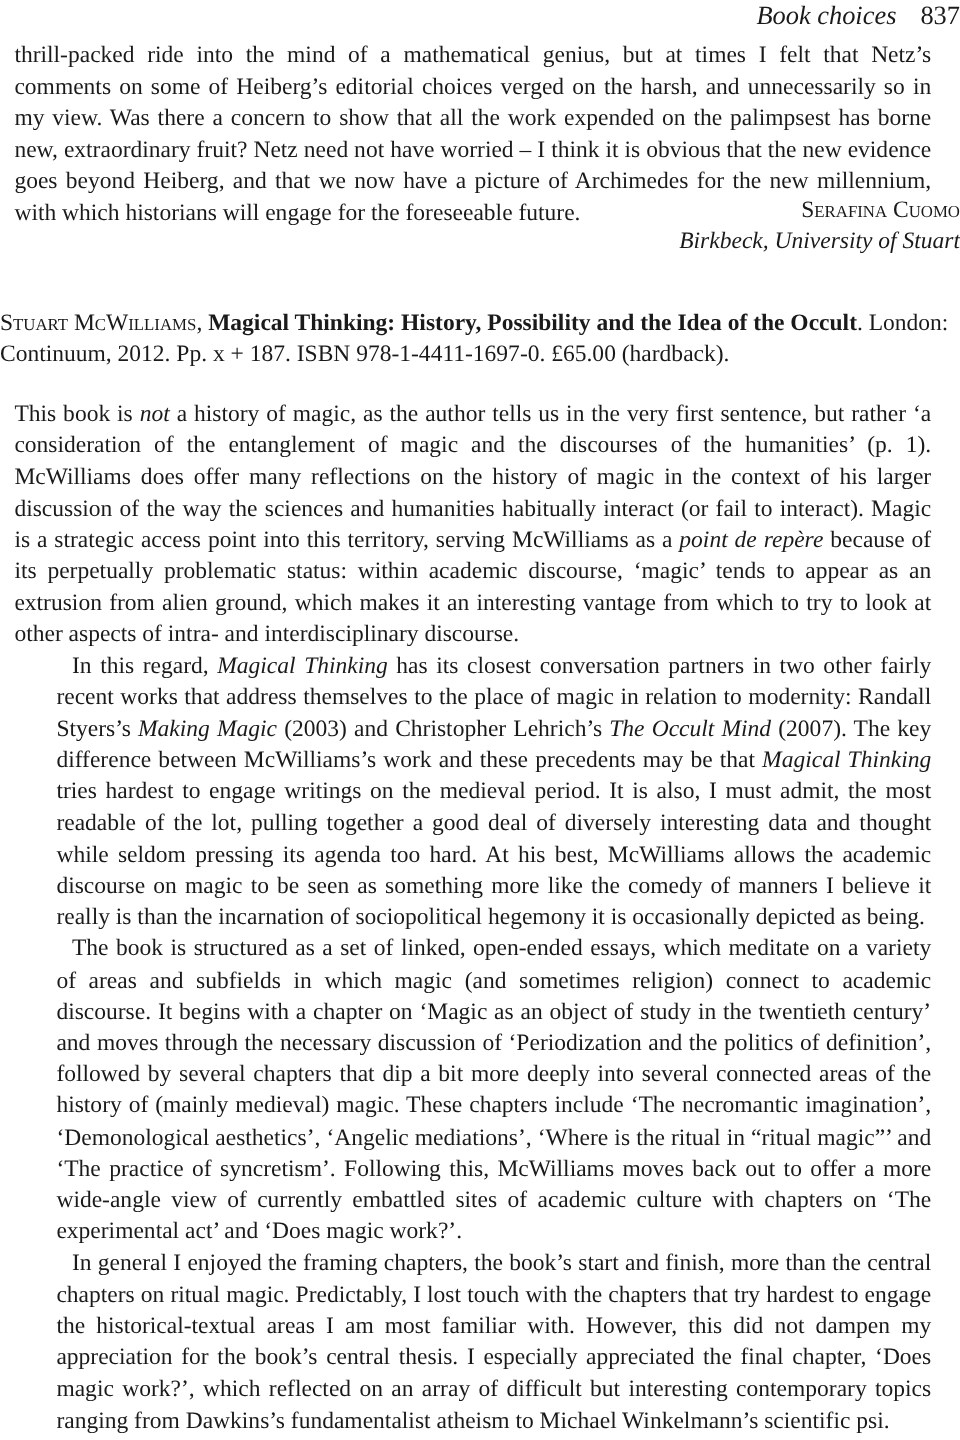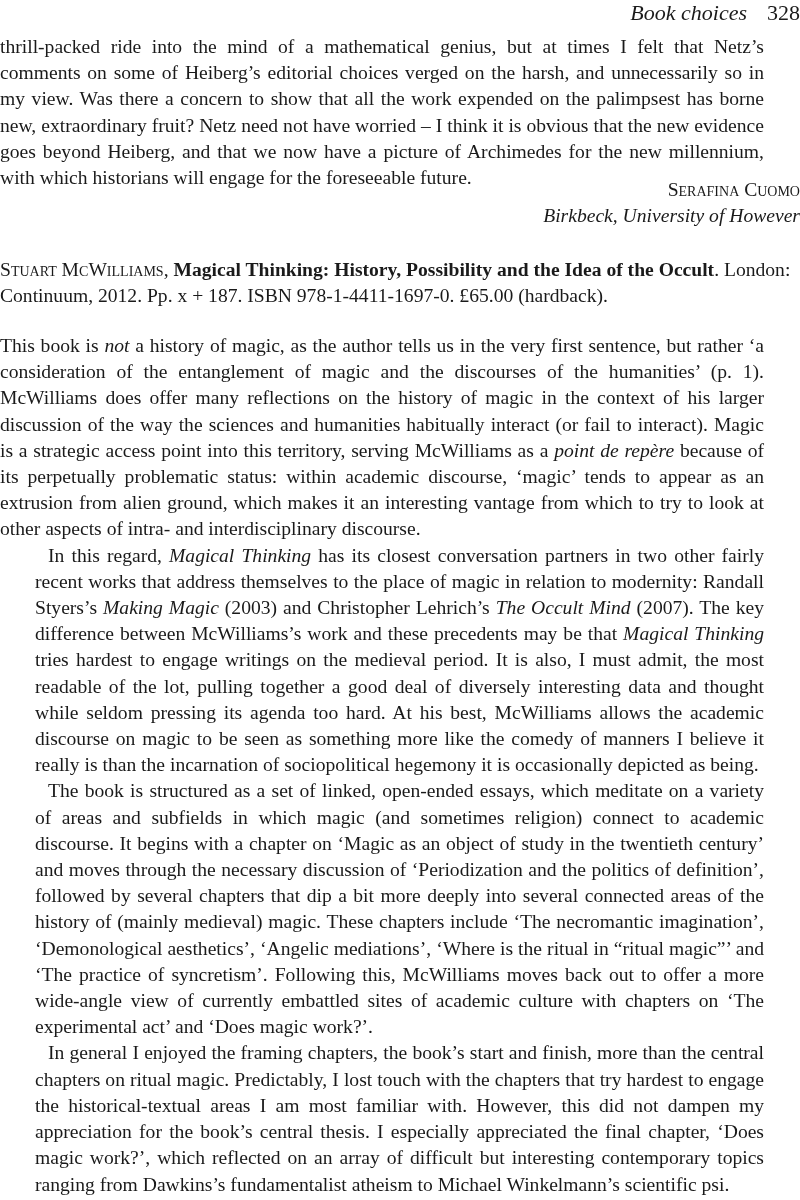--- a/index.html
+++ b/index.html
@@ -8,21 +8,21 @@
     font-family: "Liberation Serif", "DejaVu Serif", serif;
     color: #1a1a1a;
   }
   .page { position: relative; width: 800px; height: 1200px; }
   .running-head {
     position: absolute; top: 0px; right: 0px;
     font-size: 22px; line-height: 26px;
   }
   .running-head .section { font-style: italic; margin-right: 20px; }
   .body-text {
-    position: absolute; left: 0; width: 764px;
+    position: absolute; left: 12px; width: 764px;
     font-size: 19.6px; line-height: 26.2px;
     text-align: justify; text-align-last: left;
   }
   .body-text p { margin: 0; }
   .body-text p.indent { text-indent: 13px; padding-left: 35px; }
   .sig {
     position: absolute; right: 0; text-align: right;
     font-size: 19.6px; line-height: 26.2px;
   }
   .sc { font-variant: small-caps; }
@@ -32,30 +32,30 @@
     position: absolute; left: 0; width: 800px;
     font-size: 19.6px; line-height: 26.2px;
   }
 </style>
 </head>
 <body>
 
 <div class="page">
 
   <div class="running-head">
-    <span class="section">Book choices</span><span>328</span>
+    <span class="section">Book choices</span><span>837</span>
   </div>
 
   <div class="body-text" style="top:34px;">
     <p>thrill-packed ride into the mind of a mathematical genius, but at times I felt that Netz’s comments on some of Heiberg’s editorial choices verged on the harsh, and unnecessarily so in my view. Was there a concern to show that all the work expended on the palimpsest has borne new, extraordinary fruit? Netz need not have worried – I think it is obvious that the new evidence goes beyond Heiberg, and that we now have a picture of Archimedes for the new millennium, with which historians will engage for the foreseeable future.</p>
   </div>
 
-  <div class="sig" style="top:177px;">
+  <div class="sig" style="top:163px;">
     <div class="sc">Serafina Cuomo</div>
-    <div class="it">Birkbeck, University of However</div>
+    <div class="it">Birkbeck, University of Stuart</div>
   </div>
 
   <div class="header-block" style="top:257px;">
     <div>
       <span class="sc">Stuart McWilliams</span><span>, </span><span class="b">Magical Thinking: History, Possibility and the Idea of the Occult</span><span>. London: Continuum, 2012. Pp. x + 187. ISBN 978-1-4411-1697-0. £65.00 (hardback).</span>
     </div>
   </div>
 
   <div class="body-text" id="review-body" style="top:333px;">
       <p><span>This book is </span><span class="it">not</span><span> a history of magic, as the author tells us in the very first sentence, but rather ‘a consideration of the entanglement of magic and the discourses of the humanities’ (p. 1). McWilliams does offer many reflections on the history of magic in the context of his larger discussion of the way the sciences and humanities habitually interact (or fail to interact). Magic is a strategic access point into this territory, serving McWilliams as a </span><span class="it">point de repère</span><span> because of its perpetually problematic status: within academic discourse, ‘magic’ tends to appear as an extrusion from alien ground, which makes it an interesting vantage from which to try to look at other aspects of intra- and interdisciplinary discourse.</span></p>

